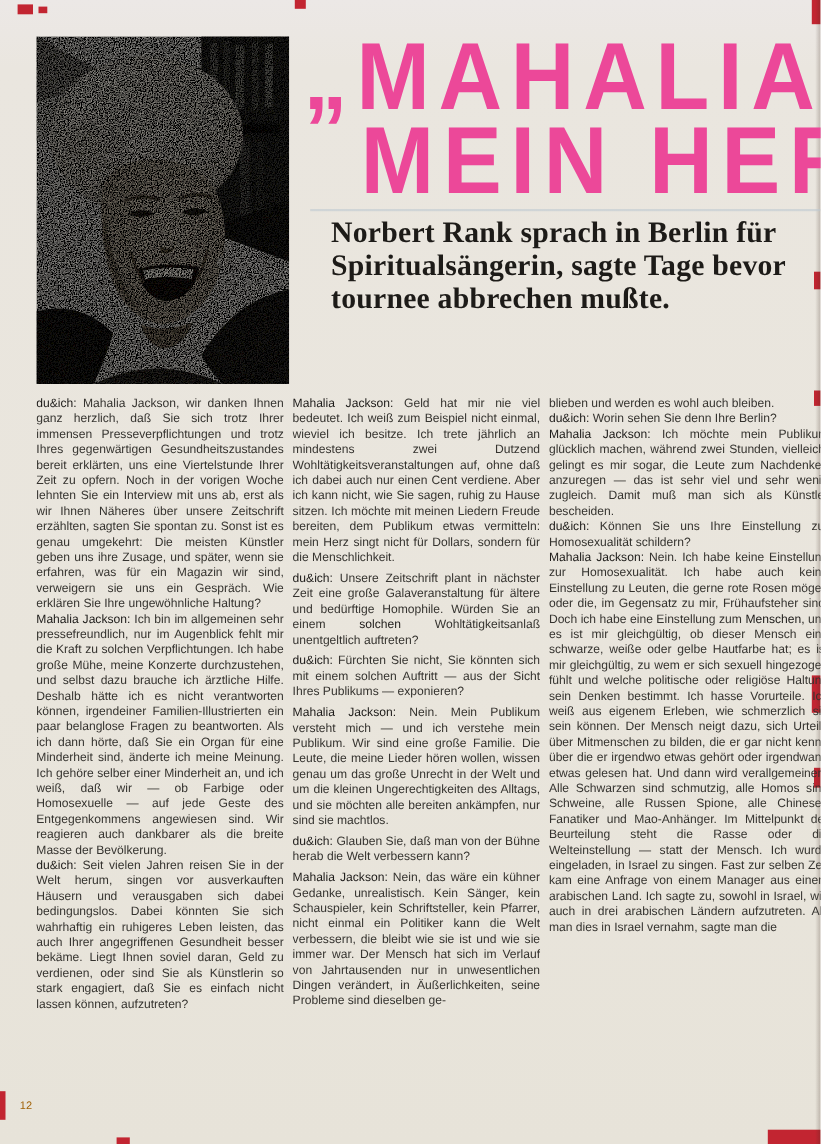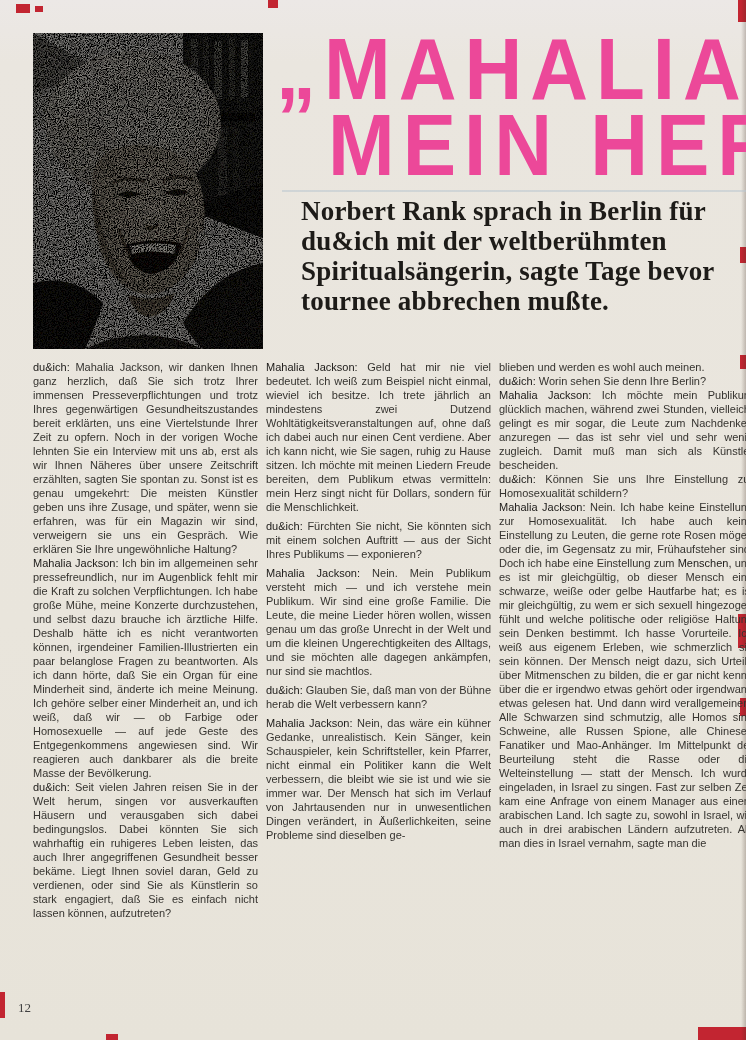--- a/index.html
+++ b/index.html
@@ -47,21 +47,21 @@
     text-align:justify;overflow:hidden;
   }
   .column[data-col="0"]{width:225px;flex:none;}
   .column[data-col="1"]{width:225px;flex:none;}
   .column[data-col="2"]{width:254px;flex:none;}
   .column p.para{margin:0;}
   .column[data-col="1"] p.para{margin-bottom:5px;}
   .bold{font-weight:400;color:#1c1a18;}
   
   .pagenum{
-    position:absolute;left:18px;top:1000px;font-size:13px;color:#404040;font-family:Liberation Serif, serif;
+    position:absolute;left:18px;top:1000px;font-size:10px;color:#a16207;
   }
   
   .redmark{position:absolute;background:#c22531;}
   .rm1{left:16px;top:4px;width:14px;height:9px;}
   .rm2{left:35px;top:6px;width:8px;height:6px;}
   .rm3{left:268px;top:0;width:10px;height:8px;}
   .rm4{right:0;top:0;width:8px;height:22px;}
   .rm5{right:0;top:247px;width:6px;height:16px;}
   .rm6{right:0;top:355px;width:6px;height:14px;}
   .rm7{right:0;top:614px;width:8px;height:34px;}
@@ -167,40 +167,40 @@
 
 <div class="headline">
   <div class="l1">„MAHALIA</div>
   <div class="l2">MEIN HERZ</div>
 </div>
 
 <div class="scanline"></div>
 
 <div class="standfirst">
     <div>Norbert Rank sprach in Berlin für</div>
-    <div>du&amp;ich mit der weltberühmten</div>
     <div>Spiritualsängerin, sagte Tage bevor</div>
     <div>tournee abbrechen mußte.</div>
   </div>
 
 <div class="columns">
   <div class="column" data-col="0">
       <p class="para"><span class="bold">du&amp;ich:</span><span> Mahalia Jackson, wir danken Ihnen ganz herzlich, daß Sie sich trotz Ihrer immensen Presseverpflichtungen und trotz Ihres gegenwärtigen Gesundheitszustandes bereit erklärten, uns eine Viertelstunde Ihrer Zeit zu opfern. Noch in der vorigen Woche lehnten Sie ein Interview mit uns ab, erst als wir Ihnen Näheres über unsere Zeitschrift erzählten, sagten Sie spontan zu. Sonst ist es genau umgekehrt: Die meisten Künstler geben uns ihre Zusage, und später, wenn sie erfahren, was für ein Magazin wir sind, verweigern sie uns ein Gespräch. Wie erklären Sie Ihre ungewöhnliche Haltung?</span></p>
       <p class="para"><span class="bold">Mahalia Jackson:</span><span> Ich bin im allgemeinen sehr pressefreundlich, nur im Augenblick fehlt mir die Kraft zu solchen Verpflichtungen. Ich habe große Mühe, meine Konzerte durchzustehen, und selbst dazu brauche ich ärztliche Hilfe. Deshalb hätte ich es nicht verantworten können, irgendeiner Familien-Illustrierten ein paar belanglose Fragen zu beantworten. Als ich dann hörte, daß Sie ein Organ für eine Minderheit sind, änderte ich meine Meinung. Ich gehöre selber einer Minderheit an, und ich weiß, daß wir — ob Farbige oder Homosexuelle — auf jede Geste des Entgegenkommens angewiesen sind. Wir reagieren auch dankbarer als die breite Masse der Bevölkerung.</span></p>
       <p class="para"><span class="bold">du&amp;ich:</span><span> Seit vielen Jahren reisen Sie in der Welt herum, singen vor ausverkauften Häusern und verausgaben sich dabei bedingungslos. Dabei könnten Sie sich wahrhaftig ein ruhigeres Leben leisten, das auch Ihrer angegriffenen Gesundheit besser bekäme. Liegt Ihnen soviel daran, Geld zu verdienen, oder sind Sie als Künstlerin so stark engagiert, daß Sie es einfach nicht lassen können, aufzutreten?</span></p>
     </div>
   <div class="column" data-col="1">
       <p class="para"><span class="bold">Mahalia Jackson:</span><span> Geld hat mir nie viel bedeutet. Ich weiß zum Beispiel nicht einmal, wieviel ich besitze. Ich trete jährlich an mindestens zwei Dutzend Wohltätigkeitsveranstaltungen auf, ohne daß ich dabei auch nur einen Cent verdiene. Aber ich kann nicht, wie Sie sagen, ruhig zu Hause sitzen. Ich möchte mit meinen Liedern Freude bereiten, dem Publikum etwas vermitteln: mein Herz singt nicht für Dollars, sondern für die Menschlichkeit.</span></p>
+      <p class="para"><span class="bold">du&amp;ich:</span><span> Unsere Zeitschrift plant in nächster Zeit eine große Galaveranstaltung für ältere und bedürftige Homophile. Würden Sie an einem </span><span class="bold">solchen</span><span> Wohltätigkeitsanlaß unentgeltlich auftreten?</span></p>
       <p class="para"><span class="bold">du&amp;ich:</span><span> Fürchten Sie nicht, Sie könnten sich mit einem solchen Auftritt — aus der Sicht Ihres Publikums — exponieren?</span></p>
-      <p class="para"><span class="bold">Mahalia Jackson:</span><span> Nein. Mein Publikum versteht mich — und ich verstehe mein Publikum. Wir sind eine große Familie. Die Leute, die meine Lieder hören wollen, wissen genau um das große Unrecht in der Welt und um die kleinen Ungerechtigkeiten des Alltags, und sie möchten alle dagegen ankämpfen, nur sind sie machtlos.</span></p>
+      <p class="para"><span class="bold">Mahalia Jackson:</span><span> Nein. Mein Publikum versteht mich — und ich verstehe mein Publikum. Wir sind eine große Familie. Die Leute, die meine Lieder hören wollen, wissen genau um das große Unrecht in der Welt und um die kleinen Ungerechtigkeiten des Alltags, und sie möchten alle bereiten ankämpfen, nur sind sie machtlos.</span></p>
       <p class="para"><span class="bold">du&amp;ich:</span><span> Glauben Sie, daß man von der Bühne herab die Welt verbessern kann?</span></p>
       <p class="para"><span class="bold">Mahalia Jackson:</span><span> Nein, das wäre ein kühner Gedanke, unrealistisch. Kein Sänger, kein Schauspieler, kein Schriftsteller, kein Pfarrer, nicht einmal ein Politiker kann die Welt verbessern, die bleibt wie sie ist und wie sie immer war. Der Mensch hat sich im Verlauf von Jahrtausenden nur in unwesentlichen Dingen verändert, in Äußerlichkeiten, seine Probleme sind dieselben ge-</span></p>
     </div>
   <div class="column" data-col="2">
-      <p class="para"><span>blieben und werden es wohl auch meinen.</span></p>
+      <p class="para"><span>blieben und werden es wohl auch bleiben.</span></p>
       <p class="para"><span class="bold">du&amp;ich:</span><span> Worin sehen Sie denn Ihre Berlin?</span></p>
       <p class="para"><span class="bold">Mahalia Jackson:</span><span> Ich möchte mein Publikum glücklich machen, während zwei Stunden, vielleicht gelingt es mir sogar, die Leute zum Nachdenken anzuregen — das ist sehr viel und sehr wenig zugleich. Damit muß man sich als Künstler bescheiden.</span></p>
       <p class="para"><span class="bold">du&amp;ich:</span><span> Können Sie uns Ihre Einstellung zur Homosexualität schildern?</span></p>
       <p class="para"><span class="bold">Mahalia Jackson:</span><span> Nein. Ich habe keine Einstellung zur Homosexualität. Ich habe auch keine Einstellung zu Leuten, die gerne rote Rosen mögen oder die, im Gegensatz zu mir, Frühaufsteher sind. Doch ich habe eine Einstellung zum </span><span class="bold">Menschen,</span><span> und es ist mir gleichgültig, ob dieser Mensch eine schwarze, weiße oder gelbe Hautfarbe hat; es ist mir gleichgültig, zu wem er sich sexuell hingezogen fühlt und welche politische oder religiöse Haltung sein Denken bestimmt. Ich hasse Vorurteile. Ich weiß aus eigenem Erleben, wie schmerzlich sie sein können. Der Mensch neigt dazu, sich Urteile über Mitmenschen zu bilden, die er gar nicht kennt, über die er irgendwo etwas gehört oder irgendwann etwas gelesen hat. Und dann wird verallgemeinert: Alle Schwarzen sind schmutzig, alle Homos sind Schweine, alle Russen Spione, alle Chinesen Fanatiker und Mao-Anhänger. Im Mittelpunkt der Beurteilung steht die Rasse oder die Welteinstellung — statt der Mensch. Ich wurde eingeladen, in Israel zu singen. Fast zur selben Zeit kam eine Anfrage von einem Manager aus einem arabischen Land. Ich sagte zu, sowohl in Israel, wie auch in drei arabischen Ländern aufzutreten. Als man dies in Israel vernahm, sagte man die</span></p>
     </div>
 </div>
 
 <div class="pagenum">12</div>
 
 </body></html>

